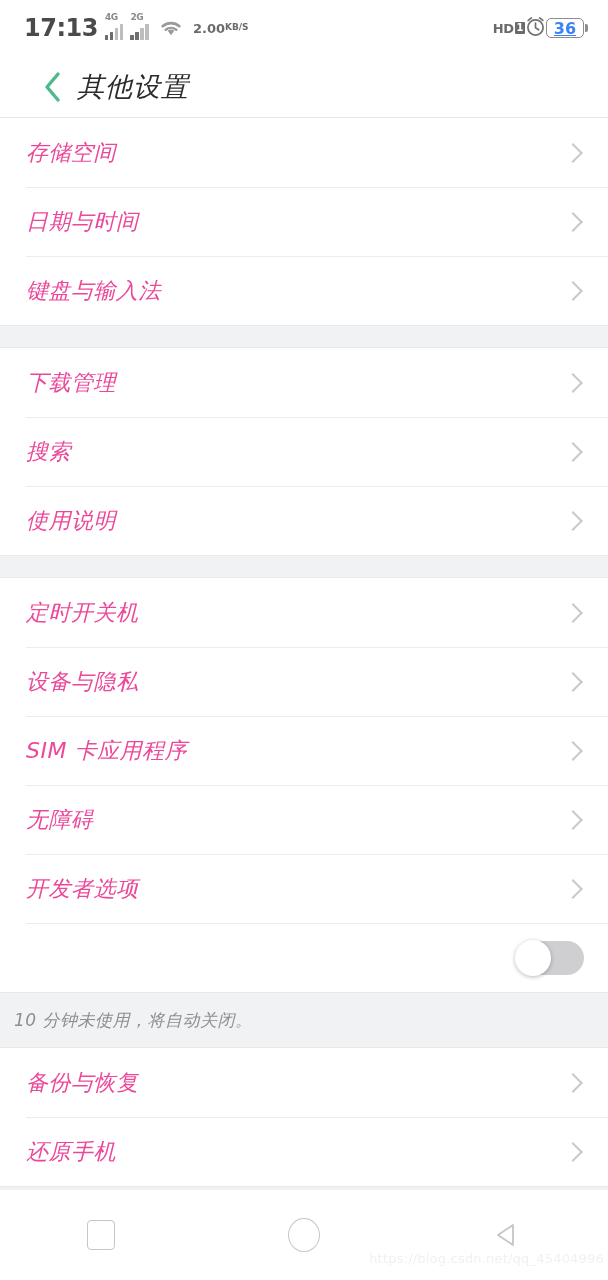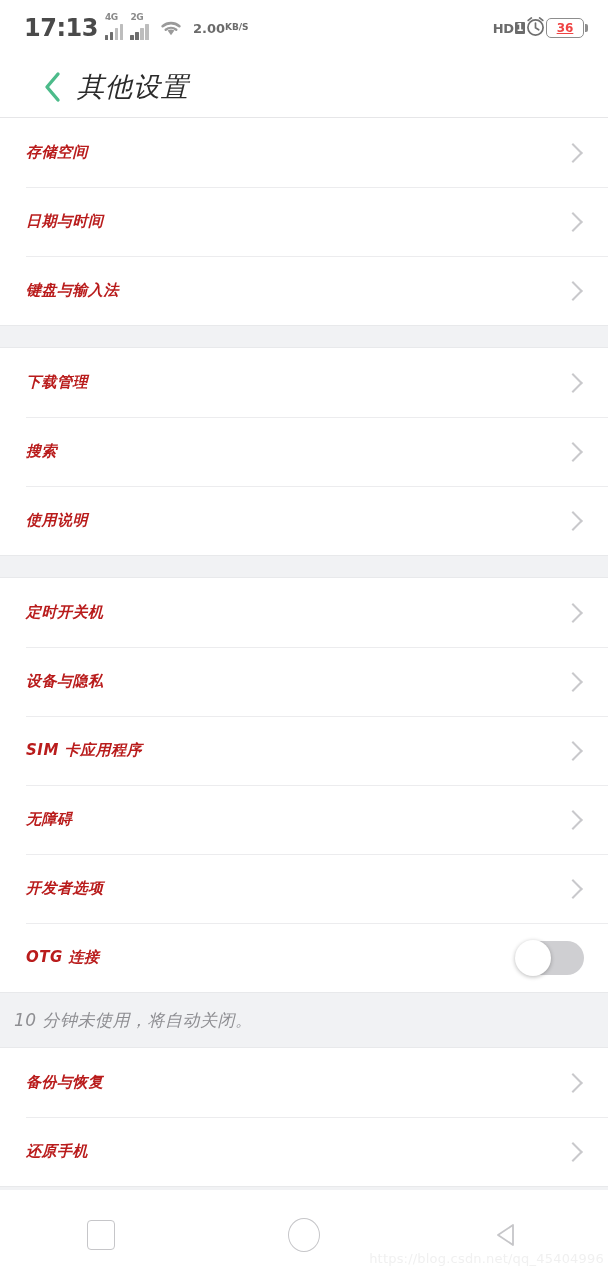--- a/index.html
+++ b/index.html
@@ -121,23 +121,23 @@
     width: 38px;
     height: 20px;
     border: 1.6px solid #8d8d8d;
     border-radius: 5px;
     display: flex;
     align-items: center;
     justify-content: center;
     box-sizing: border-box;
   }
   .battery .pct {
-    font-size: 12px;
+    font-size: 16px;
     font-weight: bold;
-    color: #ef4444;
+    color: #3b82f6;
     font-family: "DejaVu Sans", sans-serif;
     text-decoration: underline;
   }
   .battery .nub {
     width: 3px;
     height: 8px;
     background: #8d8d8d;
     border-radius: 0 2px 2px 0;
     margin-left: 1px;
   }
@@ -198,26 +198,26 @@
   .row + .row::before {
     content: "";
     position: absolute;
     left: 26px;
     right: 0;
     top: 0;
     height: 1px;
     background: #ececee;
   }
   .row-label {
-    font-size: 15px;
-    color: #b91c1c;
+    font-size: 22px;
+    color: #ec4899;
     letter-spacing: 0.5px;
     font-family: "DejaVu Sans", sans-serif;
     font-style: italic;
-    font-weight: 700;
+    font-weight: 400;
   }
   .row-right {
     margin-left: auto;
     display: flex;
     align-items: center;
   }
   .chev {
     width: 12px;
     height: 12px;
     border-right: 2px solid #c9c9cc;
@@ -456,21 +456,20 @@
           <span class="chev"></span>
         </span>
       </div>
       <div class="row">
         <span class="row-label">开发者选项</span>
         <span class="row-right">
           <span class="chev"></span>
         </span>
       </div>
       <div class="row">
-        <span class="row-label">OTG 连接</span>
         <span class="row-right">
           <span class="toggle">
             <span class="knob"></span>
           </span>
         </span>
       </div>
     </div>
 
     <div class="hint-band">
       <span class="hint-text">10 分钟未使用，将自动关闭。</span>

